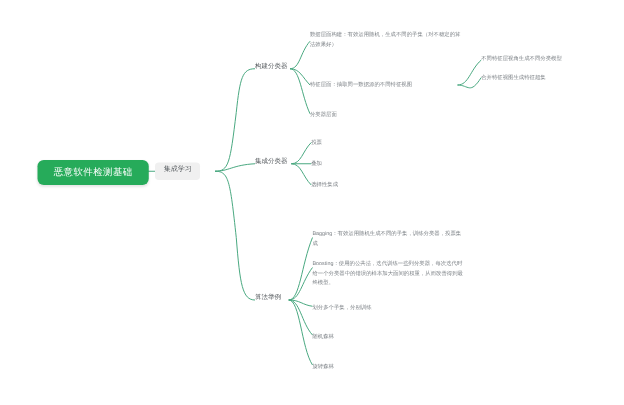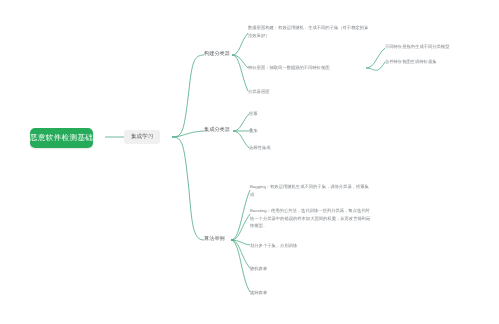--- a/index.html
+++ b/index.html
@@ -15,21 +15,21 @@
   .node{position:absolute;box-sizing:border-box;}
 
   
   .root{
     background:#26ab5a;
     color:#ffffff;
     border-radius:5px;
     font-size:7.5px;
     line-height:1;
     letter-spacing:.4px;
-    padding:6px 0;
+    padding:6px 13px;
     white-space:nowrap;
     box-shadow:0 1px 2px rgba(0,0,0,.10);
   }
   
   .lvl2{
     background:#f0f0f0;
     color:#555a5e;
     border-radius:3px;
     font-size:5.6px;
     line-height:1;

